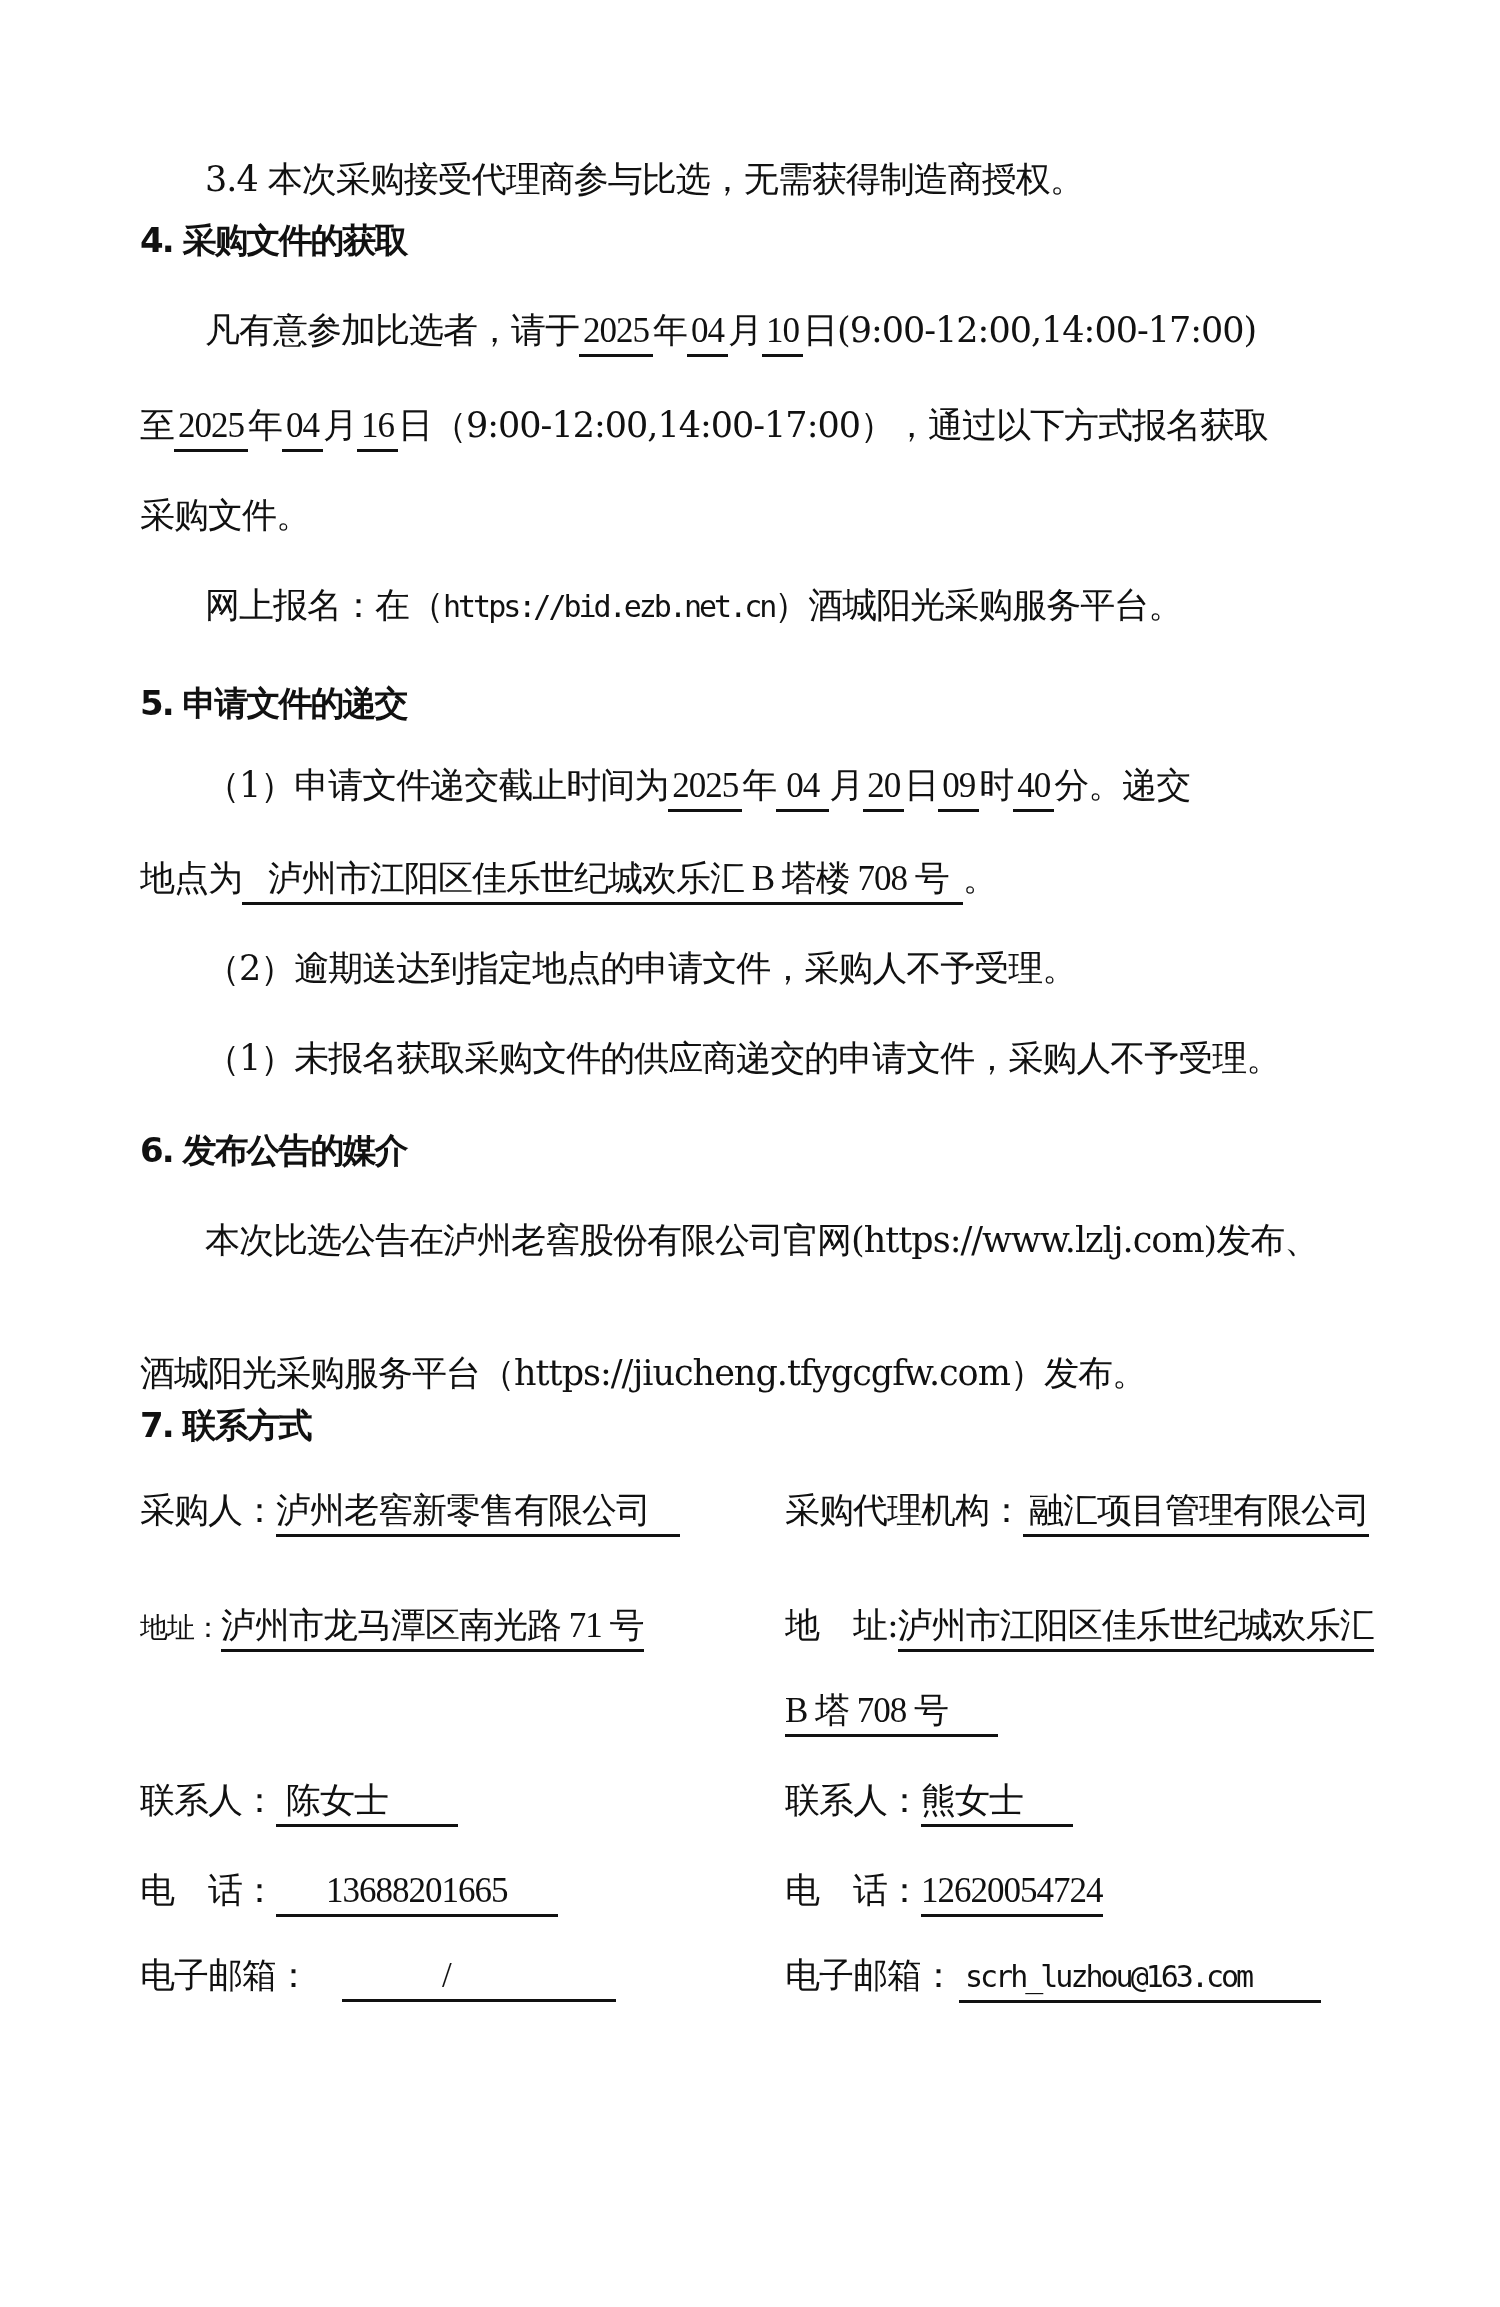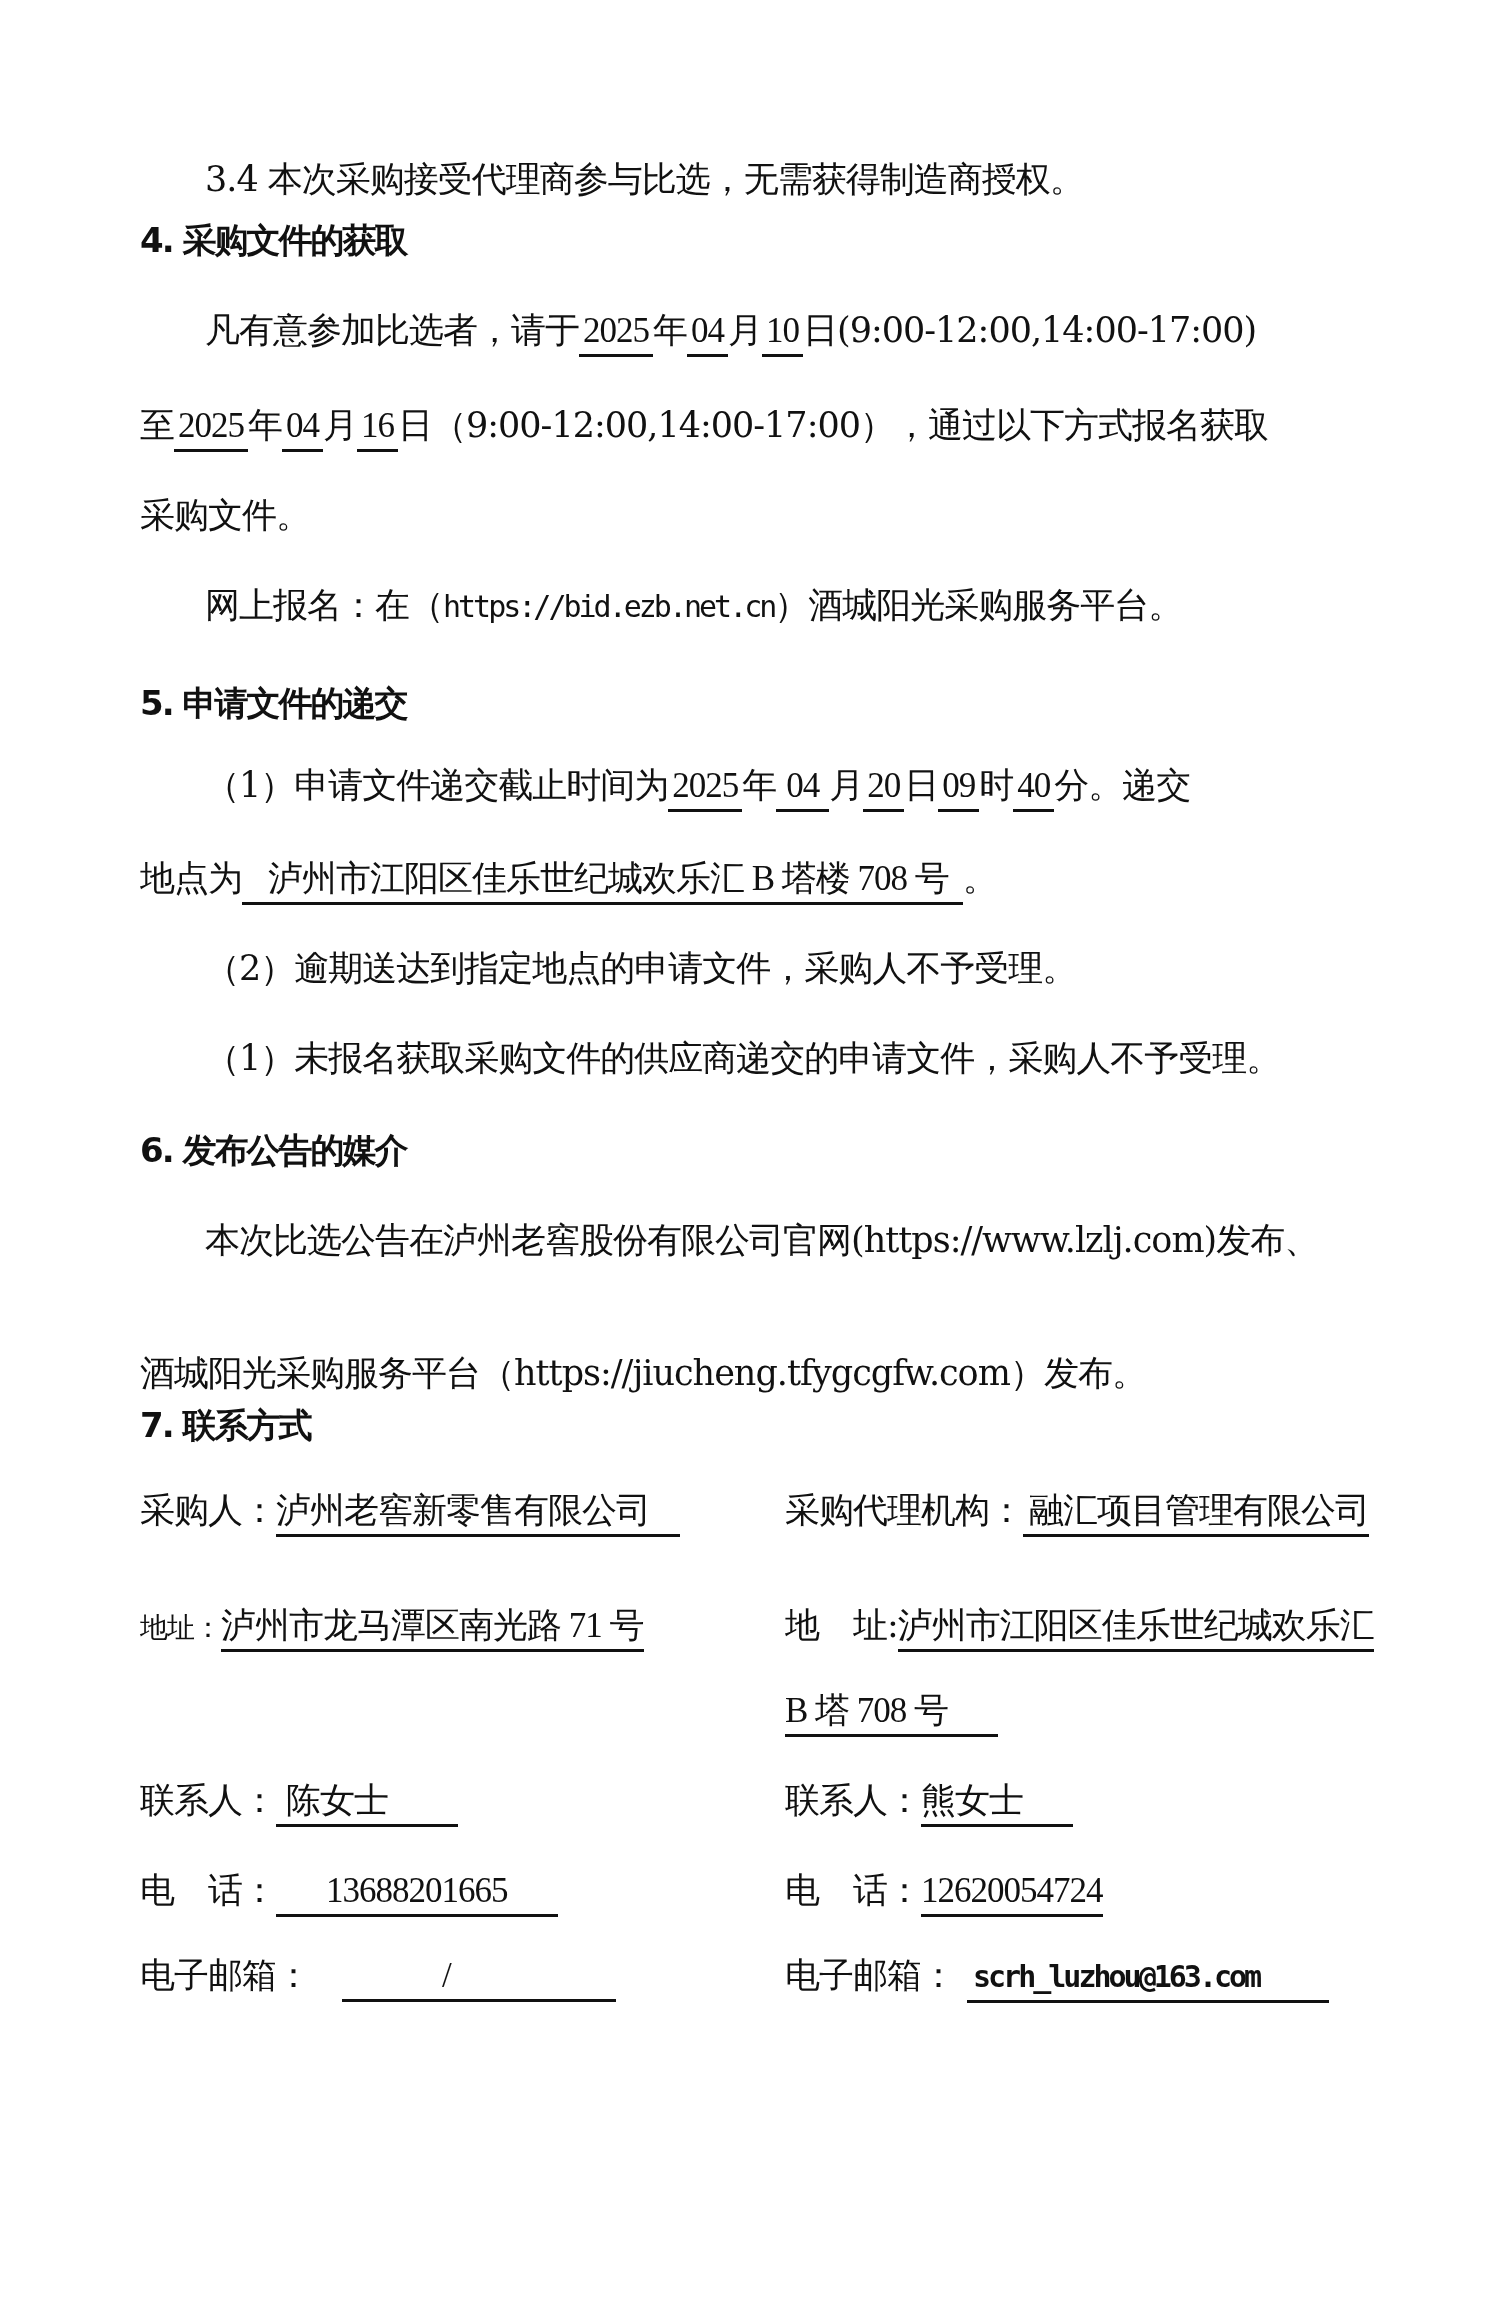--- a/index.html
+++ b/index.html
@@ -95,14 +95,14 @@
 
 <div class="line rcol" style="top:1775px;">
   <span>联系人：</span><span class="u" style="padding:0 50px 1px 0;">熊女士</span>
 </div>
 
 <div class="line rcol" style="top:1865px;">
   <span>电　话：</span><span class="u" style="padding:0 0 1px 0;">12620054724</span>
 </div>
 
 <div class="line rcol" style="top:1950px;">
-  <span>电子邮箱：</span><span class="u mono" style="margin-left:12px; padding:0 70px 1px 6px;font-weight:bold;">scrh_luzhou@163.com</span>
+  <span>电子邮箱：</span><span class="u mono" style="margin-left:4px; padding:0 70px 1px 6px;">scrh_luzhou@163.com</span>
 </div>
 
 </body></html>

